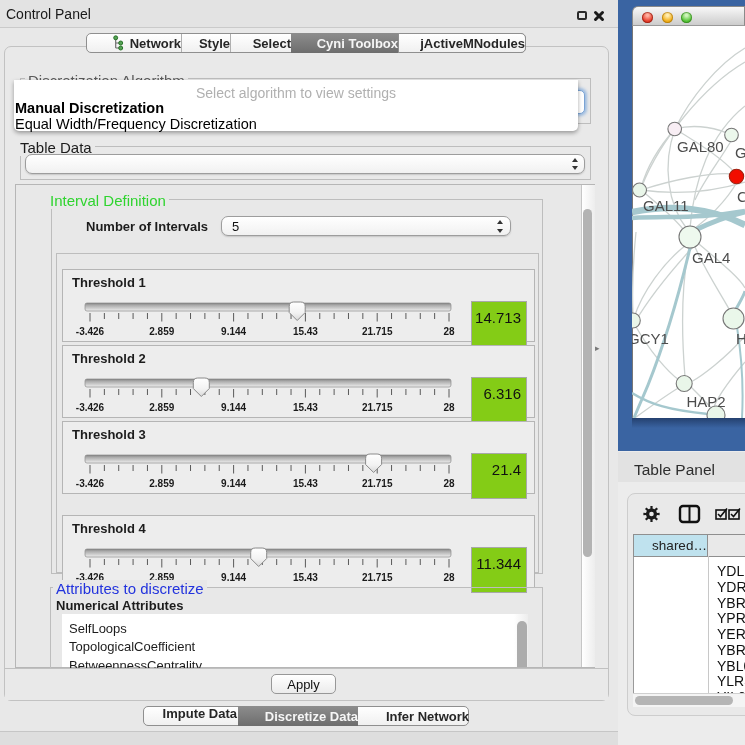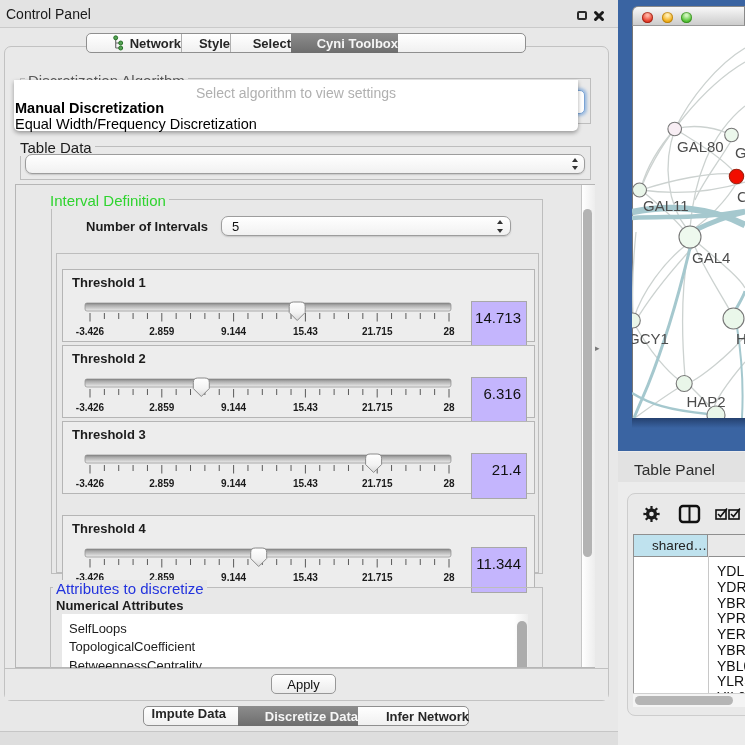--- a/index.html
+++ b/index.html
@@ -19,21 +19,21 @@
 .spin:before{top:0;border-bottom:4.5px solid #333;}
 .spin:after{bottom:0;border-top:4.5px solid #333;}
 .groupbox{position:absolute;border:1px solid #bdbdbd;box-sizing:border-box;
   box-shadow:inset 0 0 0 0 #fff;}
 .gtitle{position:absolute;font-size:15px;background:#e8e8e8;padding:0 3px;white-space:nowrap;}
 .seg{position:absolute;top:0;bottom:0;display:flex;align-items:center;justify-content:flex-end;
   font-size:13px;font-weight:bold;color:#262626;}
 .segdark{background:linear-gradient(#8d8d8d,#6d6d6d);color:#f6f6f6;}
 .thbox{position:absolute;left:62px;width:473px;height:73px;background:#ededed;
   border:1px solid #b5b5b5;box-sizing:border-box;}
-.vfield{position:absolute;left:408px;top:31px;width:56px;height:46px;background:#c4b5fd;
+.vfield{position:absolute;left:408px;top:31px;width:56px;height:46px;background:#84cc16;
   border:1px solid #a8a8a8;box-sizing:border-box;font-size:15px;color:#111;
   text-align:right;line-height:31px;padding-right:5px;}
 </style>
 </head>
 <body>
 <div id="stage">
 
 <div class="abs" style="left:0;top:0;width:618px;height:745px;background:#e8e8e8;"></div>
 
 <div class="abs" style="left:0;top:0;width:618px;height:28px;
@@ -55,20 +55,22 @@
     <circle cx="2.7" cy="2.8" r="2" fill="#54a254" stroke="#1f6b1f" stroke-width="0.9"></circle>
     <circle cx="7.7" cy="8" r="2" fill="#54a254" stroke="#1f6b1f" stroke-width="0.9"></circle>
     <circle cx="7.7" cy="13" r="2" fill="#54a254" stroke="#1f6b1f" stroke-width="0.9"></circle>
   </svg>
   Network</div>
 <div class="abs" style="left:181px;top:34px;width:1px;height:18px;background:#b0b0b0;"></div>
 <div class="seg" style="left:181px;top:33px;height:20px;width:49px;">Style</div>
 <div class="abs" style="left:230px;top:34px;width:1px;height:18px;background:#b0b0b0;"></div>
 <div class="seg" style="left:230px;top:33px;height:20px;width:61px;">Select</div>
 <div class="seg segdark" style="left:291px;top:33px;height:20px;width:107px;">Cyni Toolbox</div>
+<div class="seg" style="left:398px;top:33px;height:20px;width:128px;border:1px solid #8f8f8f;
+  border-radius:0 5px 5px 0;box-sizing:border-box;background:linear-gradient(#ffffff,#f0f0f0);">jActiveMNodules</div>
 
 <div class="groupbox" style="left:20px;top:78px;width:571px;height:46px;"></div>
 <div class="gtitle" style="left:25px;top:72px;color:#5a5a5a;background:#e9e9e9;">Discretization Algorithm</div>
 <div class="abs" style="left:25px;top:90px;width:560px;height:24px;background:#fff;border:1px solid #7aa3d4;
   border-radius:5px;box-sizing:border-box;box-shadow:0 0 3px 1.5px rgba(110,160,220,0.6);"></div>
 
 <div class="groupbox" style="left:20px;top:146px;width:571px;height:34px;"></div>
 <div class="gtitle" style="left:17px;top:139px;background:#e9e9e9;color:#1c1c1c;">Table Data</div>
 <div class="combo" style="left:25px;top:153.5px;width:560px;height:20.5px;">
   <div class="spin" style="right:6px;top:3px;bottom:3px;"></div>
@@ -337,21 +339,21 @@
 <div class="abs" style="left:514px;top:614px;width:14px;height:53px;background:linear-gradient(90deg,#ffffff,#ededed);"></div>
 <div class="abs" style="left:517px;top:621px;width:10px;height:46px;background:#acacac;border-radius:5px 5px 0 0;"></div>
 
 <div class="abs" style="left:5px;top:668px;width:603px;height:32px;background:#e9e9e9;border-top:1px solid #c0c0c0;box-sizing:border-box;"></div>
 <div class="abs" style="left:271px;top:674px;width:65px;height:20px;background:linear-gradient(#ffffff,#ebebeb);
   border:1px solid #979797;border-radius:5px;box-sizing:border-box;
   display:flex;align-items:center;justify-content:center;font-size:13px;color:#111;">Apply</div>
 
 <div class="abs" style="left:143px;top:706px;width:326px;height:20px;background:linear-gradient(#ffffff,#f0f0f0);
   border:1px solid #8f8f8f;border-radius:5px;box-sizing:border-box;"></div>
-<div class="seg" style="left:131px;top:706px;height:15px;width:95px;">Impute Data</div>
+<div class="seg" style="left:142px;top:706px;height:15px;width:95px;">Impute Data</div>
 <div class="abs" style="left:238px;top:707px;width:1px;height:18px;background:#b0b0b0;"></div>
 <div class="seg segdark" style="left:238px;top:706px;height:20px;width:120px;">Discretize Data</div>
 <div class="seg" style="left:358px;top:706px;height:20px;width:111px;">Infer Network</div>
 
 <div class="abs" style="left:0;top:731px;width:618px;height:14px;background:#dedede;border-top:1px solid #c6c6c6;box-sizing:border-box;"></div>
 
 <div class="abs" style="left:14px;top:80px;width:564px;height:51px;background:#ffffff;
   border-radius:0 0 5px 5px;box-shadow:0 2px 4px rgba(0,0,0,0.35);z-index:50;"></div>
 <div class="abs" style="left:14px;top:85px;width:564px;text-align:center;font-size:14px;color:#b0b0b0;z-index:51;">Select algorithm to view settings</div>
 <div class="abs" style="left:15px;top:100px;font-size:14.5px;font-weight:bold;color:#000;z-index:51;">Manual Discretization</div>

